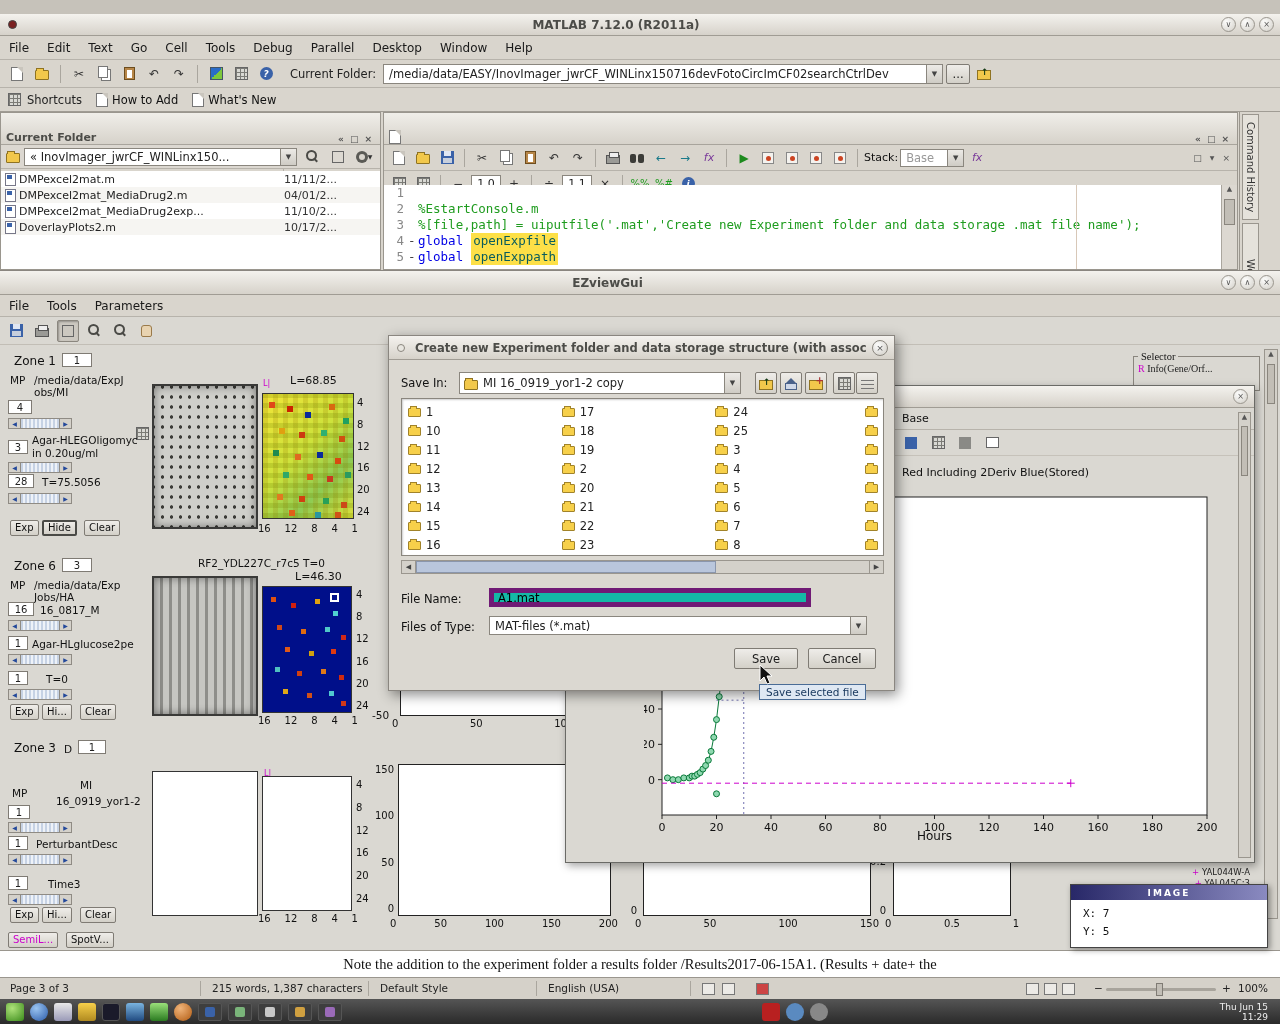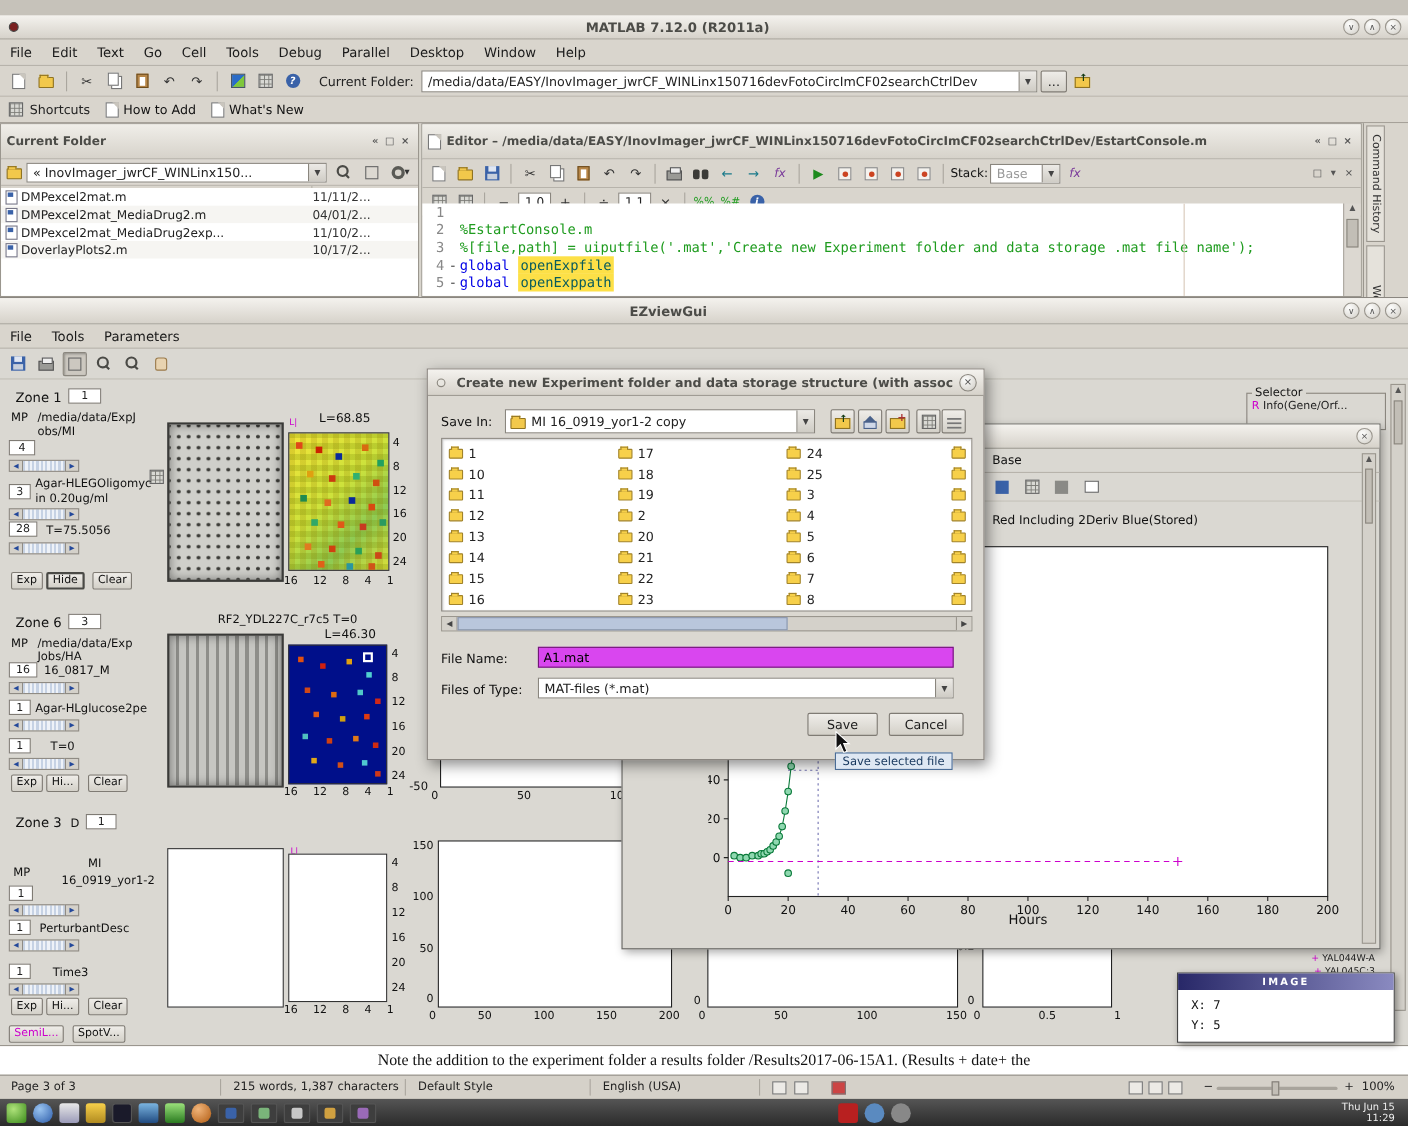--- a/index.html
+++ b/index.html
@@ -67,21 +67,21 @@
 
   
   #matlab-win { left:0; top:14px; width:1280px; height:256px; background:#d9d5cd; z-index:1; }
   #ml-title { height:22px; }
   .rec-dot { width:9px; height:9px; border-radius:50%; background:#7a2020; border:1px solid #444; margin-left:8px; }
   #ml-menu { height:24px; }
   #ml-toolbar { height:28px; display:flex; align-items:center; padding:0 6px; gap:3px; background:#d9d5cd; border-bottom:1px solid #b7b3ab; }
   .cf-label { font-size:11.5px; margin:0 4px 0 10px; white-space:nowrap; }
   #ml-shortcuts { height:24px; display:flex; align-items:center; padding:0 8px; gap:6px; background:#d9d5cd; border-bottom:1px solid #a09c94; font-size:11.5px; }
   .panel { background:#e9e6e0; border:1px solid #9a968e; }
-  .phead { height:32px; background:linear-gradient(#f0eee9,#d6d2ca); border-bottom:1px solid #a8a49c; display:flex; align-items:center; padding:0 5px; font-size:11px; font-weight:bold; color:#4c4c48; }
+  .phead { height:32px; background:linear-gradient(#f0eee9,#d6d2ca); border-bottom:1px solid #a8a49c; display:flex; align-items:flex-end; padding:0 5px; font-size:11px; font-weight:bold; color:#4c4c48; }
   .phead .sp { flex:1; }
   .mini { font-size:9px; color:#555; padding:0 3px; }
   .addrrow { height:24px; display:flex; align-items:center; gap:4px; padding:0 5px; background:#dcd8d1; border-bottom:1px solid #b7b3ab; }
   .addr { flex:1; height:18px; }
   .colhead { height:17px; display:flex; background:#d9d5cd; border-bottom:1px solid #aaa69e; font-size:10.5px; color:#333; }
   .colhead .c1 { flex:1; padding:1px 4px 0 20px; border-right:1px solid #b5b1a9; }
   .colhead .c2 { width:96px; padding:1px 4px 0; }
   .filerow { height:16px; display:flex; align-items:center; font-size:11px; background:#fff; }
   .filerow:nth-child(even){ background:#f6f5f2; }
   .filerow .fic { width:18px; display:flex; justify-content:center; }
@@ -116,21 +116,21 @@
   .plate.dots { background-color:#cfcfca;
     background-image: radial-gradient(circle, #3c3c38 1.4px, rgba(0,0,0,0) 2px);
     background-size:9px 10px; background-position:4px 6px; }
   .plate.stripes { background:repeating-linear-gradient(90deg,#c6c6c2 0 6px,#8e8e8a 6px 9px); }
   .heat { border:1px solid #333; }
   .whitebox { background:#fff; border:1px solid #333; }
   .tickrow { display:flex; justify-content:space-between; font-size:10px; color:#111; }
   .tickcol { display:flex; flex-direction:column; justify-content:space-between; font-size:10px; color:#111; }
   .magenta { color:#cc00cc; }
   .mini-plot { background:#fff; border:1px solid #222; }
-  fieldset.selbox { border:1px solid #8a867e; background:#dad8d2; font-size:10px; padding:1px 4px; }
+  fieldset.selbox { border:1px solid #8a867e; background:#dad8d2; font-size:10px; padding:1px 4px;font-family:Liberation Serif, serif; }
   fieldset.selbox legend { font-size:10.5px; padding:0 3px; color:#111; }
   .ezscroll { width:14px; background:#d4d1ca; border:1px solid #9a968e; font-size:7px; color:#555; text-align:center; }
 
   
   #results-win { left:565px; top:385px; width:690px; height:478px; background:#dad8d2; border:1px solid #6a6a66; box-shadow:2px 3px 8px rgba(0,0,0,.35); z-index:5; }
   #results-plot-svg text { font-family:"DejaVu Sans", sans-serif; }
 
   
   #dialog { left:388px; top:335px; width:507px; height:356px; background:#dbd8d1; border:1px solid #8a8680; box-shadow:3px 4px 12px rgba(0,0,0,.45); z-index:9; }
   #dlg-title { height:24px; }
@@ -140,21 +140,21 @@
   .fcol { width:154px; padding:5px 0 0 6px; display:flex; flex-direction:column; gap:3px; }
   .fitem { display:flex; align-items:center; gap:5px; height:16px; font-size:11.5px; }
   .fold { width:13px; height:9px; background:#f7d04a; border:1px solid #a1832a; border-radius:1px; position:relative; flex:none; }
   .fold::before { content:""; position:absolute; top:-3px; left:1px; width:5px; height:2px; background:#f7d04a; border:1px solid #a1832a; border-bottom:none; }
   .hscroll { position:absolute; left:12px; top:224px; width:483px; height:14px; background:#d4d1ca; border:1px solid #9a968e; display:flex; }
   .hscroll .harr { width:14px; background:#d4d1ca; border-right:1px solid #9a968e; font-size:7px; text-align:center; line-height:12px; color:#444; }
   .hscroll .harr.r { border-right:none; border-left:1px solid #9a968e; }
   .hscroll .htrack { flex:1; position:relative; }
   .hscroll .hthumb { position:absolute; left:0; top:0; bottom:0; width:300px; background:#b9c6dc; border:1px solid #8a96ac; }
   .dlg-label { font-size:11.5px; color:#111; }
-  .dlg-input { width:378px; height:19px; background:#d946ef; border:1px solid #701a75; font-size:11.5px; padding:0 4px; font-family:"DejaVu Sans", sans-serif; }
+  .dlg-input { width:322px; height:19px; background:#14b8a6; border:5px solid #701a75; font-size:11.5px; padding:0 4px; font-family:"DejaVu Sans", sans-serif; }
   .tooltip { background:#dfe8f3; border:1px solid #4a6c96; color:#16365c; font-size:10.5px; padding:1px 6px; white-space:nowrap; }
 
   
   #image-win { left:1070px; top:884px; width:198px; height:64px; border:1px solid #444; background:#fff; z-index:10; box-shadow:2px 2px 6px rgba(0,0,0,.4); }
   #image-title { height:15px; background:linear-gradient(90deg,#282868,#8a8ac0); color:#fff; font-size:9px; font-weight:bold; letter-spacing:2px; display:flex; align-items:center; justify-content:center; }
   .imgcoord { font-size:11px; font-family:"DejaVu Sans Mono", monospace; color:#111; }
 
   
   #writer-strip { left:0; top:950px; width:1280px; height:27px; background:#fff; border-top:1px solid #9a968e; z-index:3; }
   #writer-note { text-align:center; font-family:"Liberation Serif", serif; font-size:14.5px; color:#111; padding-top:5px; white-space:nowrap; }
@@ -312,21 +312,20 @@
             </span>
           <span class="fname">DoverlayPlots2.m</span>
           <span class="fdate">10/17/2...</span>
         </div>
         </div>
     </div>
 
     <div class="panel a" style="left:383px;top:98px;width:855px;height:158px;">
       <div class="phead">
         <i class="ic ic-page" style="margin-right:5px;"></i>
-        <span style="font-weight:bold;overflow:hidden;white-space:nowrap;">Editor – /media/data/EASY/InovImager_jwrCF_WINLinx150716devFotoCircImCF02searchCtrlDev/EstartConsole.m</span>
         <span class="sp"></span>
         <span class="mini">«</span>
         <span class="mini">□</span>
         <span class="mini">×</span>
       </div>
       <div class="etb">
         <span class="tbtn">
             <i class="ic ic-page"></i>
           </span>
         <span class="tbtn">

